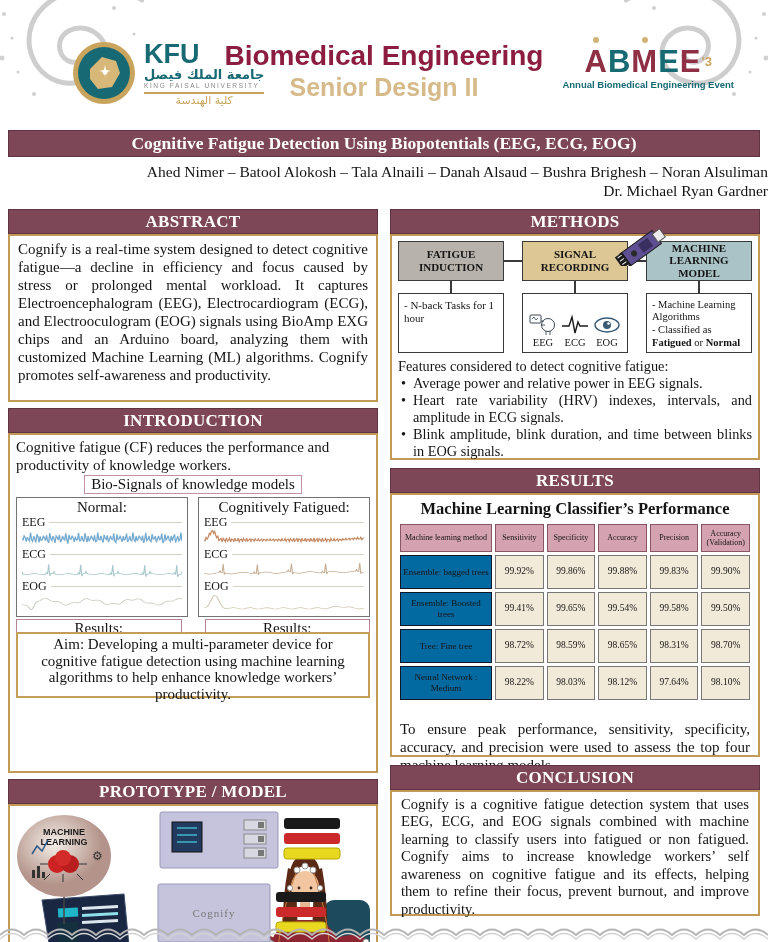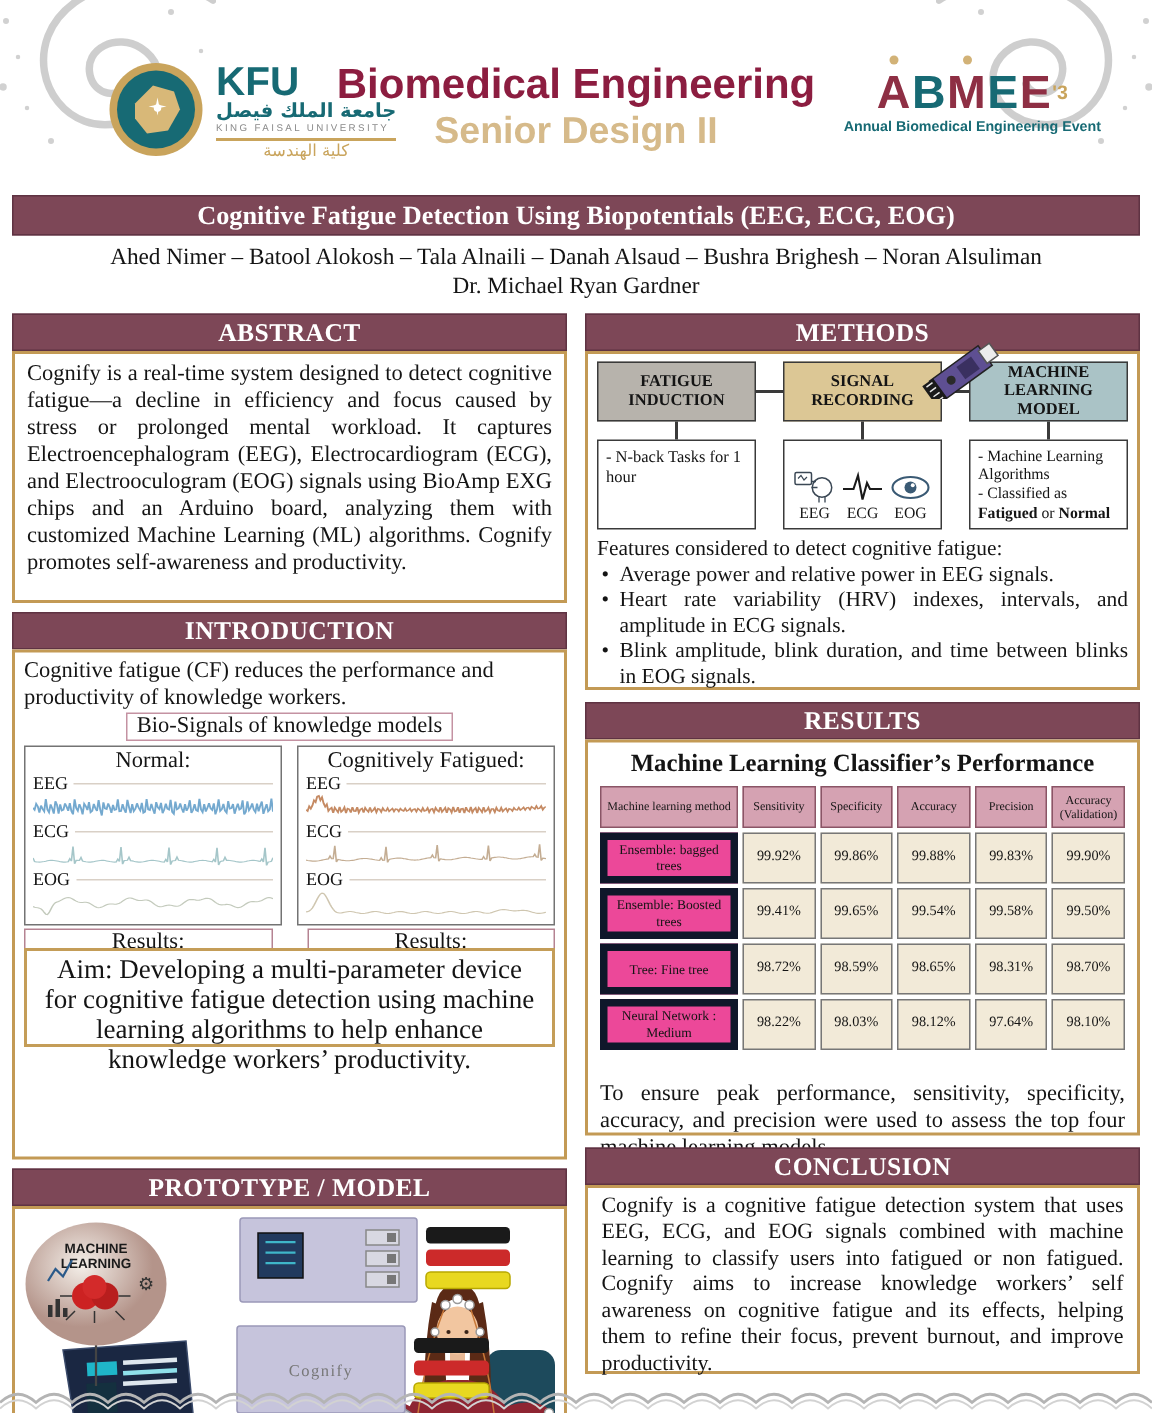--- a/index.html
+++ b/index.html
@@ -25,21 +25,21 @@
 .abmee-word{position:relative;display:inline-block;line-height:1;}
 .al{font-weight:bold;font-size:31px;letter-spacing:1px;position:relative;}
 .al.mar{color:#8e2f44;}.al.tea{color:#176a74;}
 .al.dotted::after{content:"";position:absolute;top:-7px;left:38%;width:6px;height:6px;border-radius:50%;background:#d2b277;}
 .abmee-sup{font-weight:bold;font-size:13px;color:#c9a45c;vertical-align:super;}
 .abmee-tag{font-size:9.5px;font-weight:bold;color:#176a74;margin-top:2px;}
 
 
 .bar{background:#7d4757;color:#fff;text-align:center;font-weight:bold;border:1px solid #5f3343;}
 .title-bar{margin:4px 8px 0;height:27px;line-height:25px;font-size:17.5px;}
-.authors{text-align:center;margin-top:5px;font-size:15.5px;line-height:1.25;}
+.authors{text-align:right;margin-top:5px;font-size:15.5px;line-height:1.25;}
 
 
 .cols{display:flex;gap:12px;padding:0 8px;margin-top:8px;align-items:flex-start;}
 .col{flex:1;display:flex;flex-direction:column;}
 .section-bar{height:25px;line-height:23px;font-size:17px;letter-spacing:.3px;}
 .gold-box{border:2px solid #c39a55;background:#fff;}
 .justify{text-align:justify;}
 
 
 .abstract-box{height:168px;padding:4px 8px;font-size:15px;line-height:1.2;margin-bottom:6px;}
@@ -51,21 +51,21 @@
 .fig-label{width:max-content;margin:1px auto 0;border:1px solid #c492a2;padding:0 6px;font-size:15px;}
 .panels{display:flex;gap:10px;margin-top:3px;height:120px;}
 .panel{flex:1;border:1px solid #737373;padding:1px 5px;background:#fff;}
 .panel-title{text-align:center;font-size:15px;line-height:1.1;height:17px;}
 .sig-row{display:flex;align-items:center;height:13px;font-size:12px;}
 .sig-line{flex:1;height:1px;background:#d9d0c6;margin-left:4px;}
 .sig-svg{display:block;width:100%;height:19px;}
 .results-row{display:flex;gap:23px;height:13px;margin-top:2px;overflow:visible;justify-content:space-between;}
 .res-box{flex:1;border:1px solid #b58392;height:38px;background:#fff;text-align:center;font-size:15px;}
 .aim-box{position:relative;z-index:2;border:2px solid #c49d58;background:#fff;text-align:center;
-  font-size:18px;line-height:1.12;padding:2px 10px;height:66px;}
+  font-size:15px;line-height:1.12;padding:2px 10px;height:66px;}
 
 
 .methods-box{height:226px;padding:5px 6px;}
 .flow-wrap{position:relative;}
 .flow-row{display:flex;justify-content:space-between;height:40px;}
 .flow-box{width:106px;height:40px;border:1.5px solid #3a3a3a;display:flex;align-items:center;justify-content:center;
   text-align:center;font-weight:bold;font-size:11px;line-height:1.15;padding:0 4px;}
 .fb-gray{background:#b7b3ac;}.fb-tan{background:#dcc795;}.fb-blue{background:#aac3c6;}
 .hline{position:absolute;top:19px;height:2px;background:#3a3a3a;}
 .vline{position:absolute;top:40px;width:2px;height:12px;background:#3a3a3a;}
@@ -77,21 +77,21 @@
 .features{margin-top:5px;font-size:14.3px;line-height:1.19;}
 .features li{list-style:none;position:relative;padding-left:15px;text-align:justify;}
 .features li::before{content:"\2022";position:absolute;left:3px;}
 
 
 .results-box{height:264px;padding:4px 8px;margin-bottom:8px;}
 .tbl-title{text-align:center;font-weight:bold;font-size:16.5px;height:22px;line-height:1.25;}
 .ml-table{display:grid;grid-template-columns:92px repeat(5,1fr);gap:3px;margin-top:3px;}
 .cell{display:flex;align-items:center;justify-content:center;text-align:center;line-height:1.15;}
 .th{background:#d5a2b2;border:1px solid #8a5566;height:28px;font-size:8px;padding:1px;}
-.tm{background:#ec4899;border:5px solid #0f172a;height:34px;font-size:9px;padding:1px;}
+.tm{background:#0369a1;border:1px solid #0f172a;height:34px;font-size:9px;padding:1px;}
 .td{background:#f2ead8;border:1px solid #777;height:34px;font-size:9.5px;}
 .note{margin-top:20px;font-size:15px;line-height:1.2;}
 
 
 .proto-box{height:190px;padding:2px;}
 .wave-footer{position:absolute;left:0;right:0;bottom:2px;height:18px;}.mb8{margin-bottom:8px;}
 </style>
 </head>
 <body>
 

